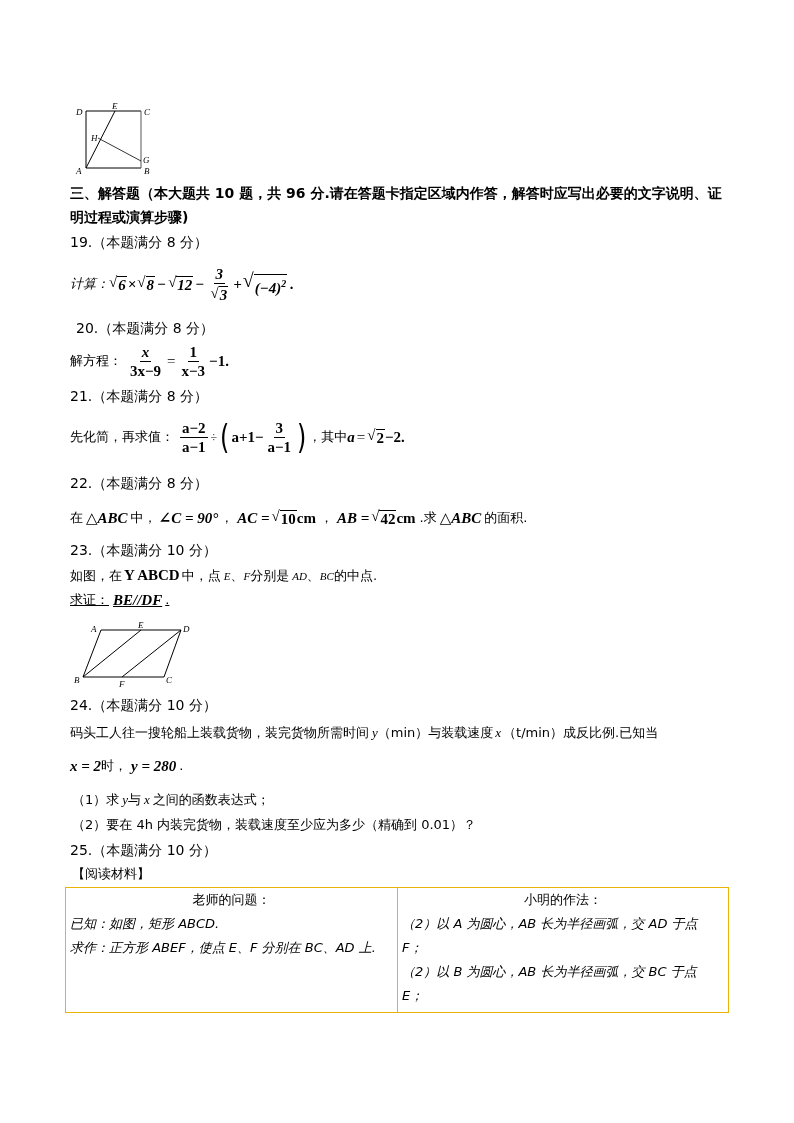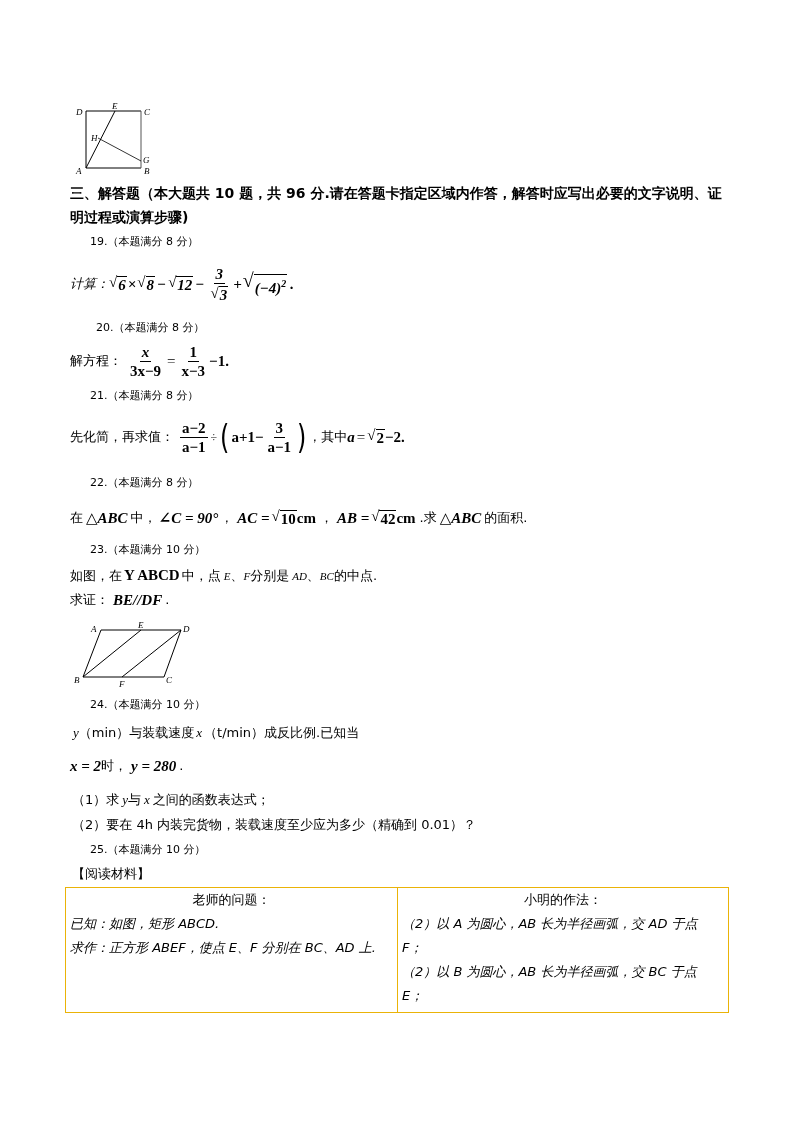--- a/index.html
+++ b/index.html
@@ -3,21 +3,21 @@
 <meta charset="utf-8">
 <style>
   html, body { margin: 0; padding: 0; background: #ffffff; }
   body {
     width: 794px; height: 1123px; position: relative; overflow: hidden;
     font-family: "DejaVu Sans", sans-serif; color: #000;
   }
   .abs { position: absolute; white-space: nowrap; }
   .txt { font-size: 13px; line-height: 16px; }
   .heading { font-size: 14px; font-weight: bold; line-height: 20px; }
-  .qnum { font-size: 11px; margin-left: 20px; }
+  .qnum { font-size: 14px; }
   .math { font-family: "Liberation Serif", "DejaVu Serif", serif; font-weight: bold; font-size: 15px; }
   .imath { font-family: "Liberation Serif", "DejaVu Serif", serif; font-style: italic; font-size: 13px; }
   .ibold { font-family: "Liberation Serif", "DejaVu Serif", serif; font-style: italic; font-weight: bold; font-size: 15px; }
   .frac { display: inline-flex; flex-direction: column; align-items: center; vertical-align: middle; margin: 0 2px; }
   .frac .num { border-bottom: 1.2px solid #000; padding: 0 2px; line-height: 18px; }
   .frac .den { padding: 0 2px; line-height: 18px; }
   .sqrt { display: inline-flex; align-items: stretch; }
   .sqrt .rad { font-weight: normal; font-size: 15px; }
   .sqrt .under { border-top: 1.2px solid #000; padding: 0 1px; line-height: 17px; margin-top: 2px; }
   .paren { font-size: 34px; font-weight: normal; vertical-align: middle; line-height: 34px; font-family: "DejaVu Sans", sans-serif; transform: scaleX(0.7); display: inline-block; }
@@ -165,21 +165,21 @@
   <span>中，点</span>
   <span class="imath" style="font-size:11px;margin-left:3px;">E</span>
   <span>、</span>
   <span class="imath" style="font-size:11px;">F</span>
   <span>分别是</span>
   <span class="imath" style="font-size:11px;margin-left:3px;">AD</span>
   <span>、</span>
   <span class="imath" style="font-size:11px;">BC</span>
   <span>的中点.</span>
 </div>
-<div class="abs txt" style="left:70px;top:592px;display:flex;align-items:flex-end;">
+<div class="abs txt" style="left:70px;top:592px;display:flex;align-items:flex-end;text-decoration:underline;">
   <span>求证：</span>
   <span class="ibold" style="margin-left:4px;">BE//DF</span>
   <span style="margin-left:3px;">.</span>
 </div>
 
 <svg class="abs" style="left:70px;top:617px;" width="130" height="72" viewBox="0 0 130 72">
   <line x1="31" y1="13" x2="111" y2="13" stroke="#000" stroke-width="1"></line>
   <line x1="13" y1="60" x2="94" y2="60" stroke="#000" stroke-width="1"></line>
   <line x1="31" y1="13" x2="13" y2="60" stroke="#000" stroke-width="1"></line>
   <line x1="111" y1="13" x2="94" y2="60" stroke="#000" stroke-width="1"></line>
@@ -188,20 +188,21 @@
   <text x="21" y="15">A</text>
   <text x="68" y="11">E</text>
   <text x="113" y="15">D</text>
   <text x="4" y="66">B</text>
   <text x="49" y="70">F</text>
   <text x="96" y="66">C</text>
 </svg>
 
 <div class="abs txt qnum" style="left:70px;top:697px;">24.（本题满分 10 分）</div>
 <div class="abs txt" style="left:70px;top:725px;display:flex;align-items:baseline;">
+  <span>码头工人往一搜轮船上装载货物，装完货物所需时间</span>
   <span class="imath" style="margin-left:3px;">y</span>
   <span>（min）与装载速度</span>
   <span class="imath" style="margin:0 2px;">x</span>
   <span>（t/min）成反比例.已知当</span>
 </div>
 <div class="abs txt" style="left:70px;top:758px;display:flex;align-items:flex-end;">
   <span class="ibold">x = 2</span>
   <span>时，</span>
   <span class="ibold" style="margin-left:4px;">y = 280</span>
   <span style="margin-left:3px;">.</span>

